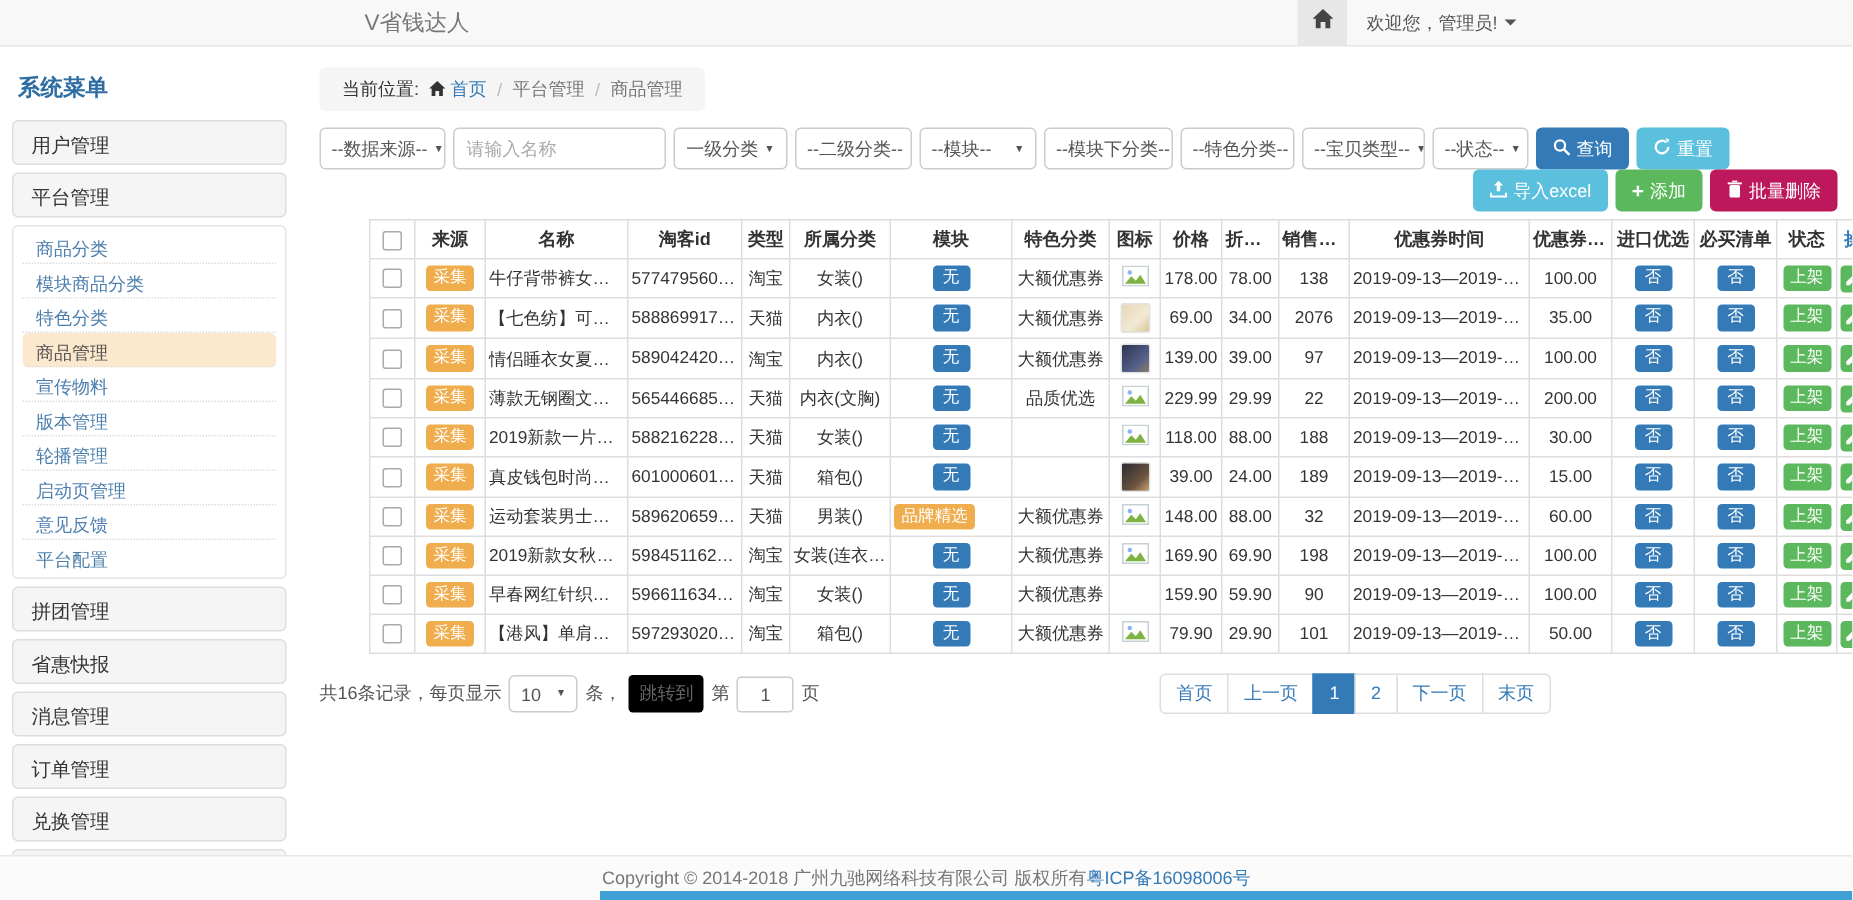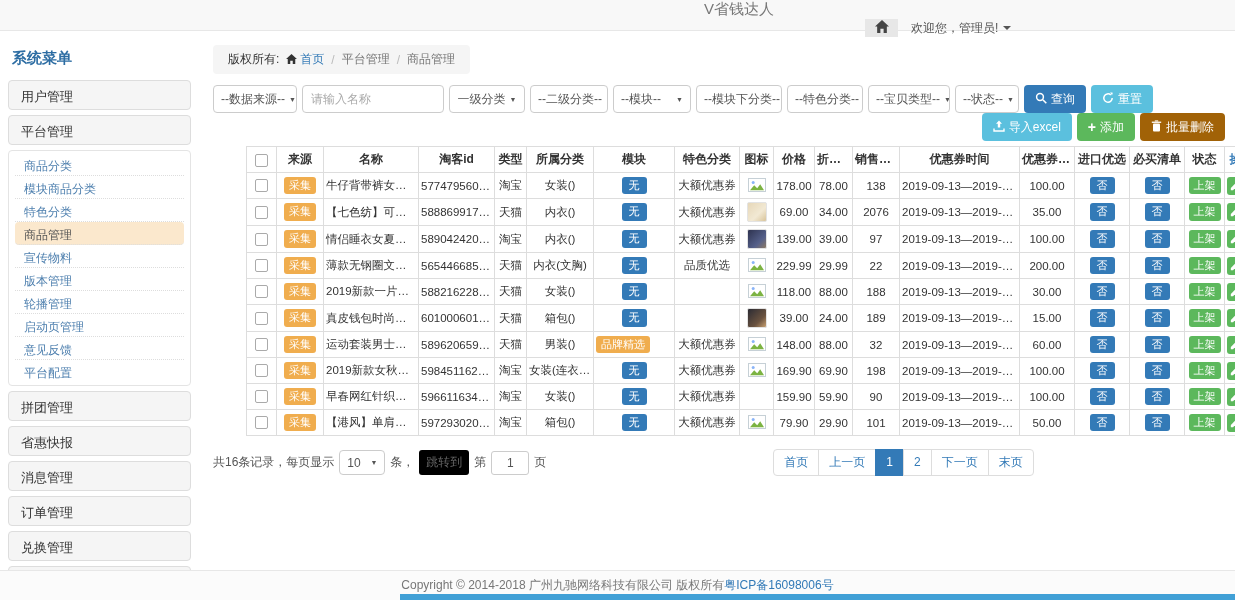--- a/index.html
+++ b/index.html
@@ -2,21 +2,21 @@
 <html><head>
 <meta charset="utf-8">
 <style>
   * { box-sizing: border-box; margin: 0; padding: 0; }
   html,body { background:#fff; }
   .app {
     position: relative; width: 1235px; height: 600px; overflow: hidden;
     background:#fff; font-family:"Liberation Sans","DejaVu Sans",sans-serif; color:#333;
   }
   
-  .topbar { height:31px; background:#f8f8f8; border-bottom:1px solid #e7e7e7; display:flex; align-items:stretch;flex-direction:column; }
+  .topbar { height:31px; background:#f8f8f8; border-bottom:1px solid #e7e7e7; display:flex; align-items:stretch; }
   .topbar-title { margin-left:243px; font-size:15px; color:#777; align-self:center; }
   .topbar-right { margin-left:auto; width:370px; display:flex; align-items:stretch; }
   .home-box { width:33px; background:#e7e7e7; display:flex; align-items:center; justify-content:center; cursor:pointer; }
   .welcome { display:flex; align-items:center; gap:5px; padding-left:13px; font-size:12px; color:#555; cursor:pointer; }
   .caret-dn-css { width:0;height:0;border:4px solid transparent;border-top-color:#555;margin-top:3px; }
   
   .layout { display:flex; }
   .sidebar { width:183px; margin:12px 0 0 8px; flex-shrink:0; }
   .side-title { color:#2d6da3; font-size:15px; font-weight:bold; padding:6px 4px 12px; }
   .side-panel { background:#f5f5f5; border:1px solid #ddd; border-radius:4px; padding:7px 12px; font-size:13px; color:#333; margin-bottom:5px; cursor:pointer; height:30px; }
@@ -35,21 +35,21 @@
   .ctl { height:28px; border:1px solid #ccc; border-radius:4px; background:#fff; font-size:12px; color:#555; display:flex; align-items:center; }
   .fake-select { justify-content:space-between; padding:0 7px; cursor:pointer; white-space:nowrap; overflow:hidden; }
   .sel-caret { font-size:7px; color:#555; margin-left:4px; }
   input.ctl { padding:0 8px; }
   input.ctl::placeholder { color:#aaa; }
   .btn { height:28px; border:none; border-radius:4px; color:#fff; font-size:12px; display:inline-flex; align-items:center; justify-content:center; gap:4px; padding:0 11px; cursor:pointer; white-space:nowrap; }
   .btn-query { background:#337ab7; }
   .btn-reset { background:#5bc0de; }
   .btn-import { background:#5bc0de; }
   .btn-add { background:#5cb85c; }
-  .btn-batch { background:#a16207; }
+  .btn-batch { background:#be185d; }
   .plus-glyph { font-size:14px; font-weight:bold; line-height:1; }
   
   .action-row { display:flex; justify-content:flex-end; gap:5px; margin-bottom:5px; }
   
   table.grid { width:100%; border-collapse:collapse; table-layout:fixed; font-size:11.5px; color:#333;margin-left:33px; }
   .grid th, .grid td { border:1px solid #ddd; text-align:center; padding:3px 2px; overflow:hidden; white-space:nowrap; text-overflow:ellipsis; height:26px; }
   .grid th { font-size:12px; font-weight:bold; background:#fff; }
   .grid th.op-col { color:#337ab7; }
   .cb { width:13px; height:13px; border:1px solid #aaa; border-radius:2px; background:#fff; display:inline-block; vertical-align:middle; cursor:pointer; }
   .badge { display:inline-block; border-radius:3px; color:#fff; font-size:11px; padding:2px 5px; line-height:1.2; }
@@ -124,21 +124,21 @@
           <div class="side-panel">省惠快报</div>
           <div class="side-panel">消息管理</div>
           <div class="side-panel">订单管理</div>
           <div class="side-panel">兑换管理</div>
           <div class="side-panel">统计管理</div>
         </div>
     </div>
 
     <div class="main">
       <div class="breadcrumb">
-        <span>版权所有:</span>
+        <span>当前位置:</span>
         <span class="crumb-link">
           <span><svg width="11" height="10" viewBox="0 0 13 12">
                 <path d="M6.5 0L13 6h-2v6H8V8H5v4H2V6H0z" fill="#333"></path>
               </svg></span>
           <span>首页</span>
         </span>
         <span class="crumb-sep">/</span>
         <span class="crumb-current">平台管理</span>
         <span class="crumb-sep">/</span>
         <span class="crumb-current">商品管理</span>

